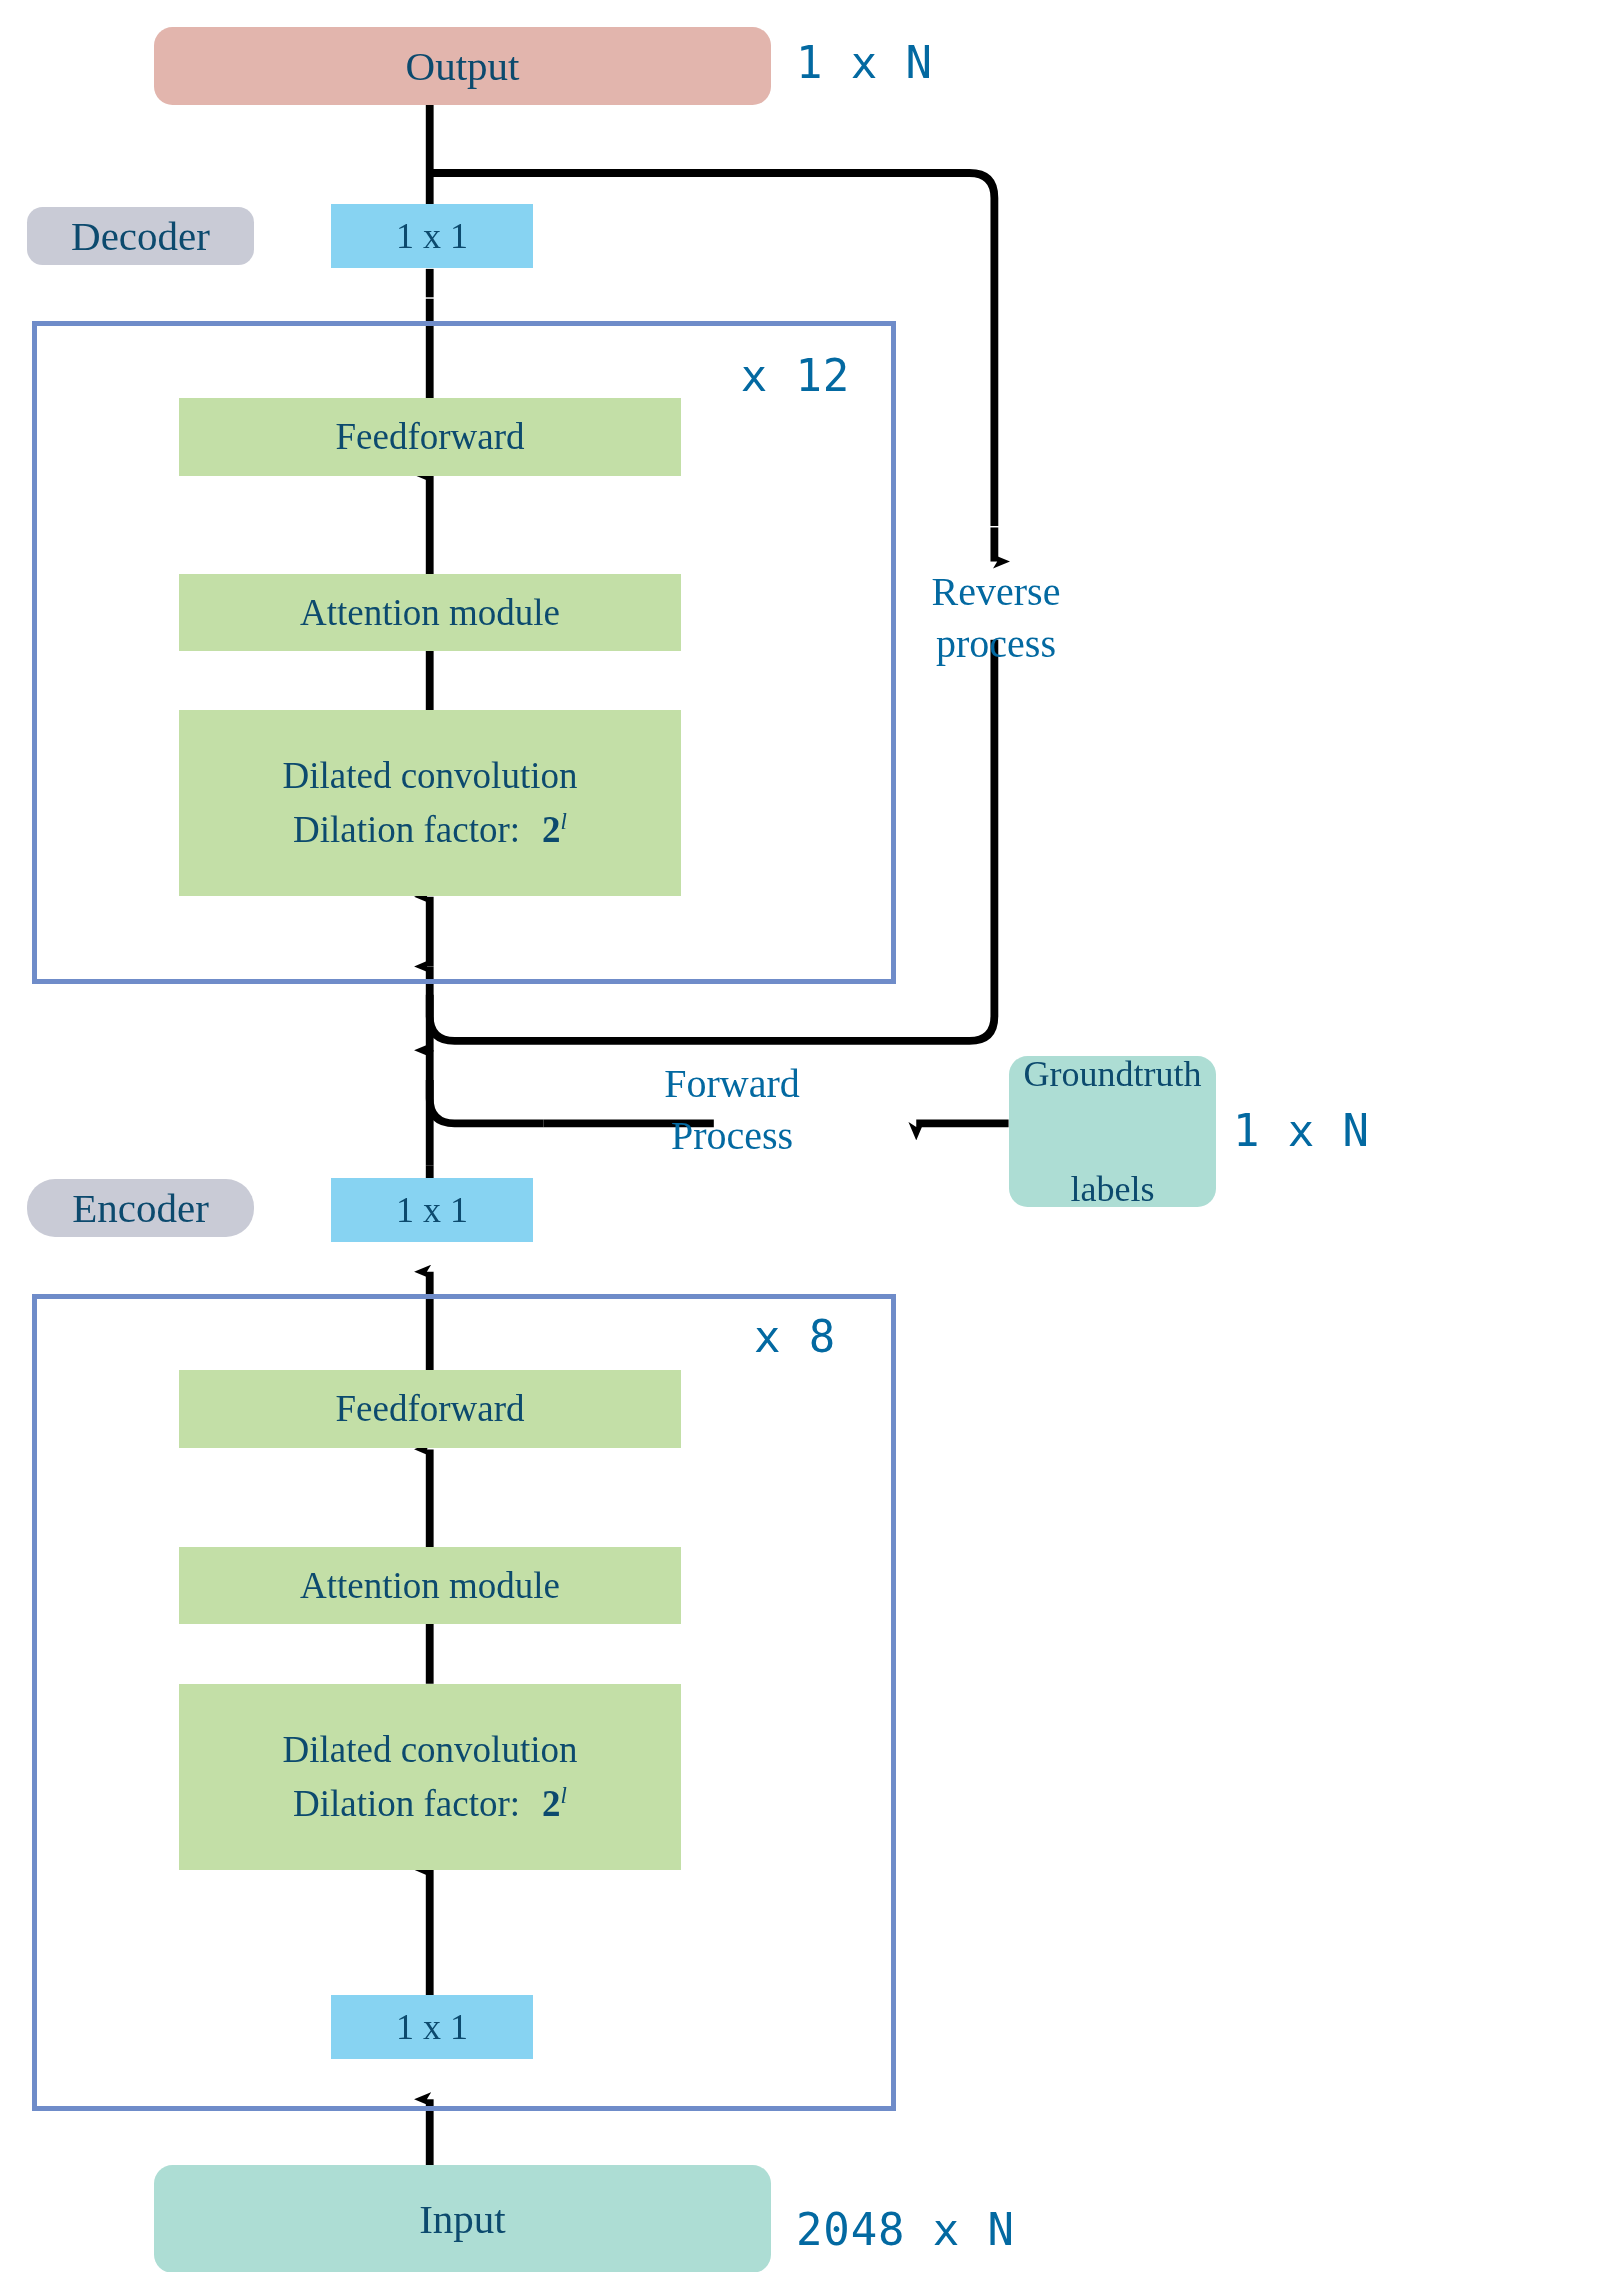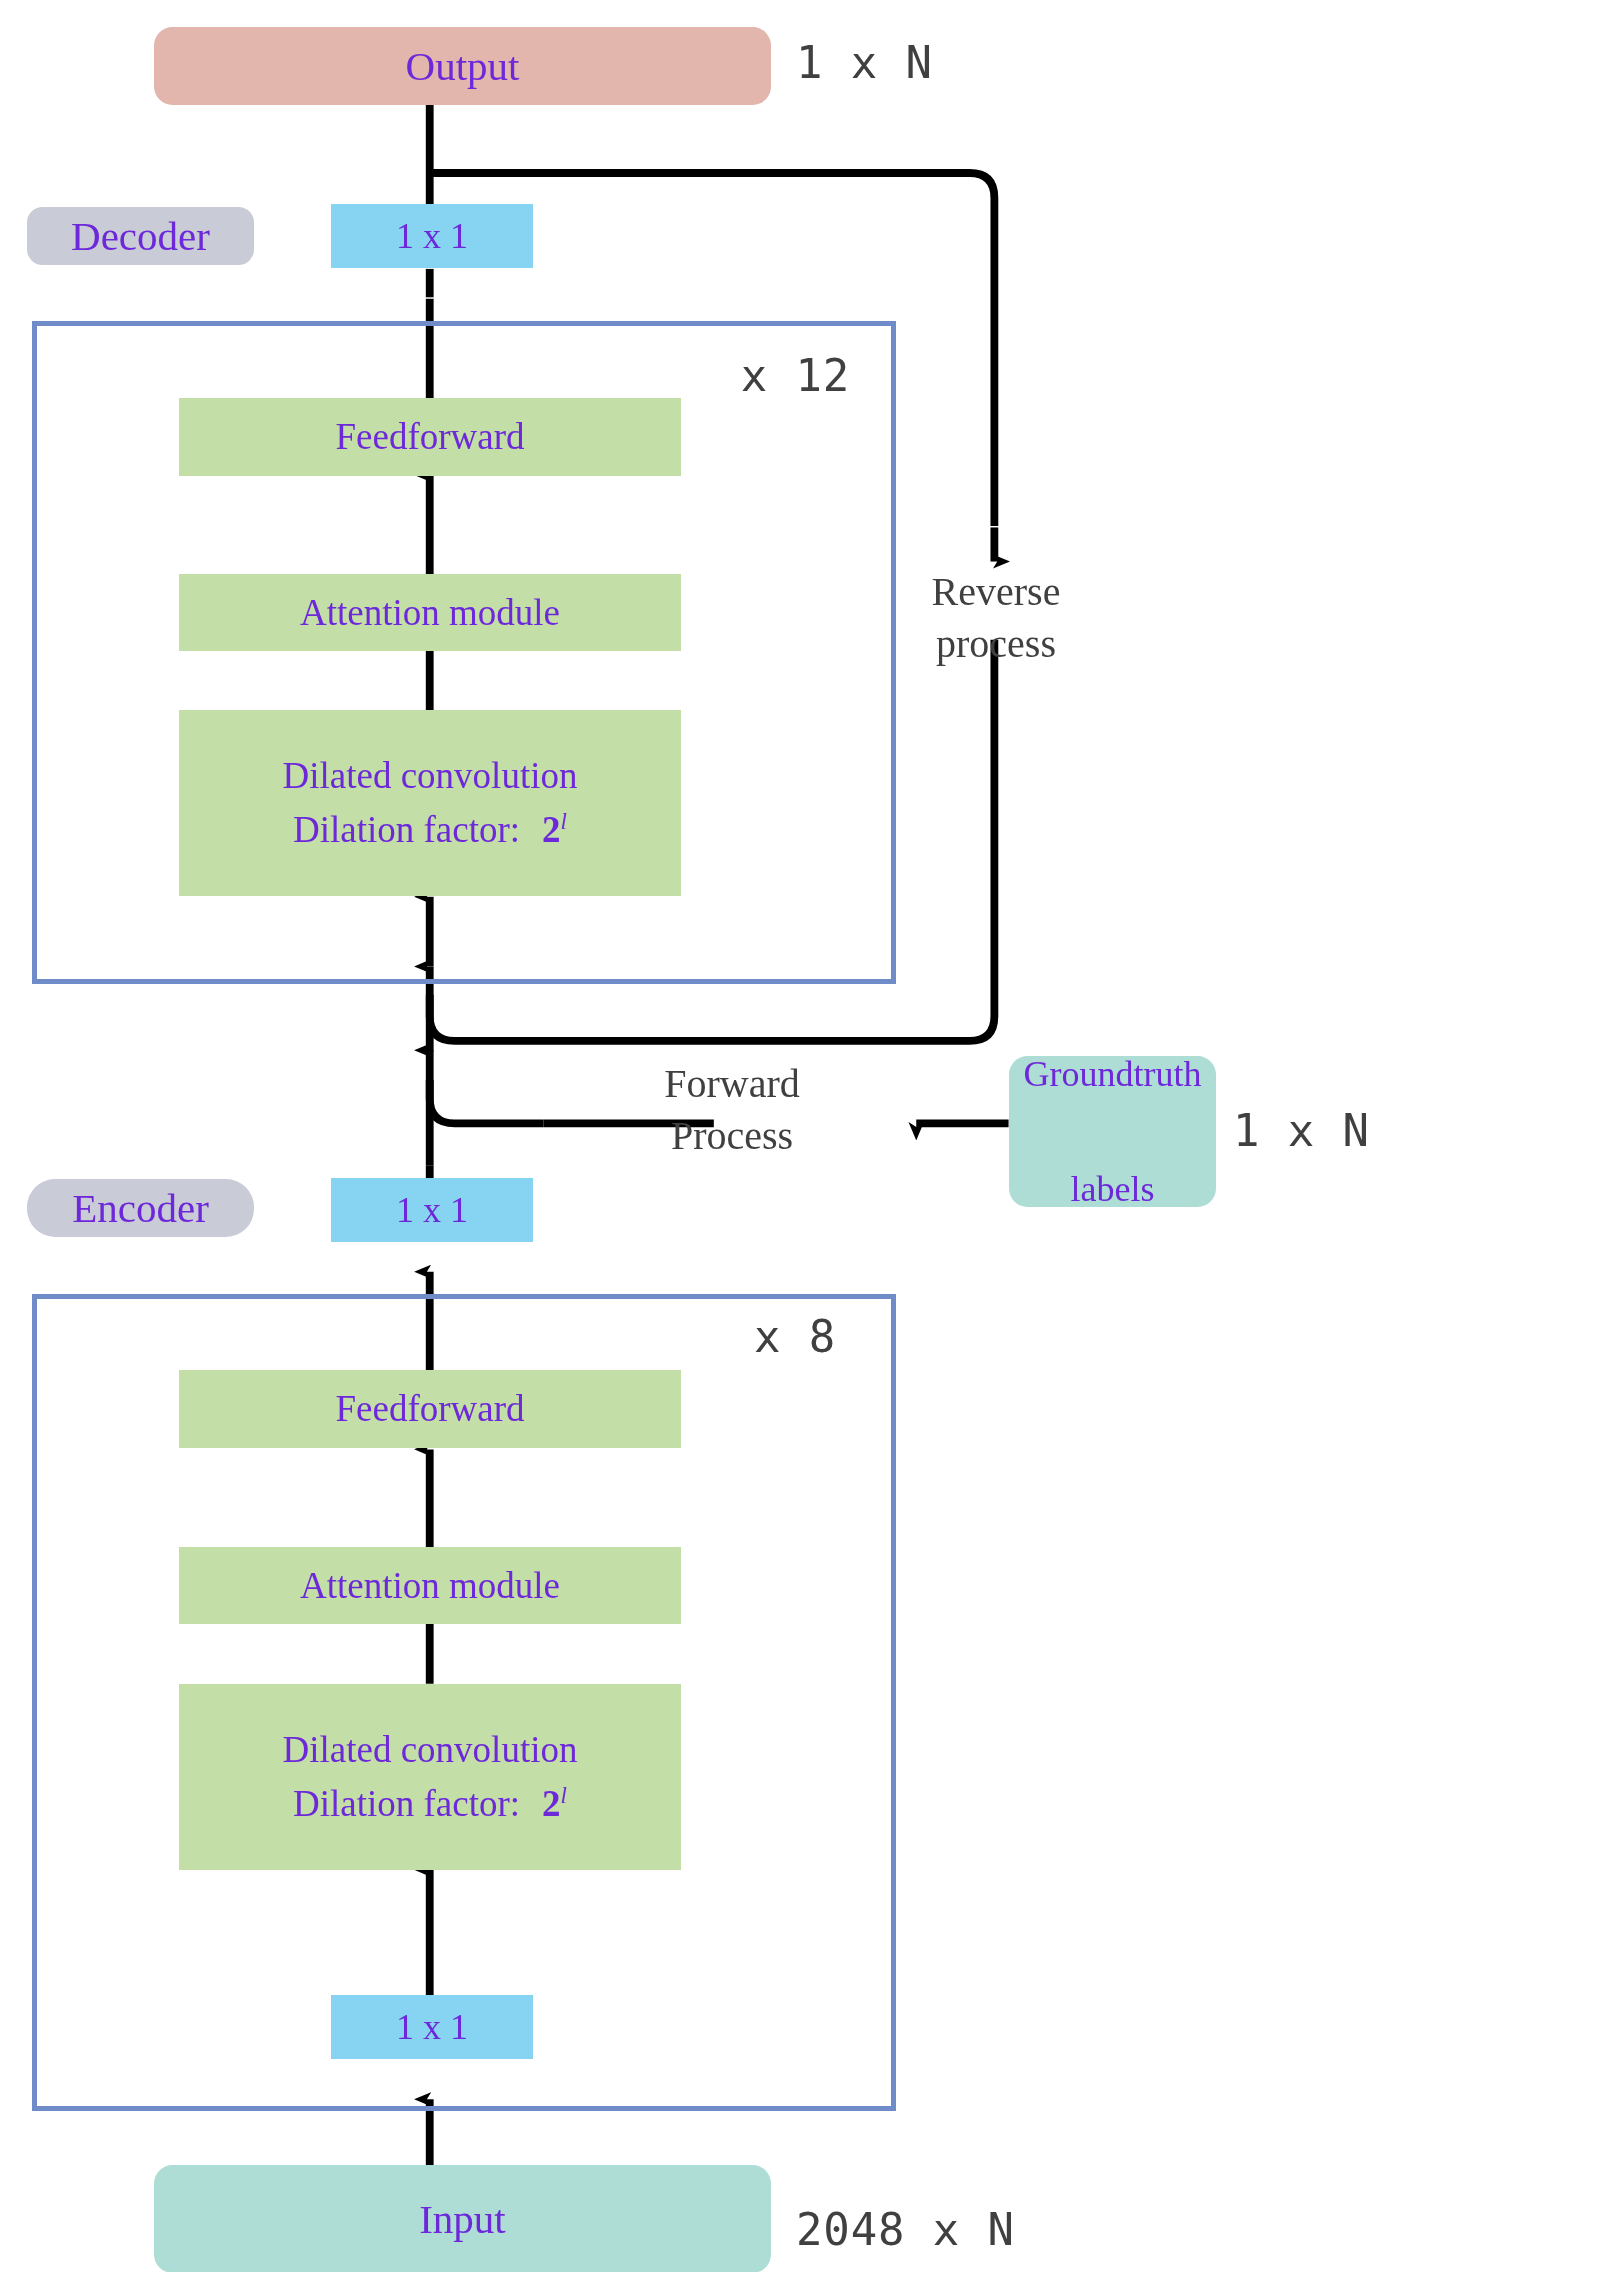--- a/index.html
+++ b/index.html
@@ -1,28 +1,28 @@
 <!DOCTYPE html>
 <html style="font-size:11.4px"><head>
 <meta charset="utf-8">
 <style>
   html,body{margin:0;padding:0;background:#fff;}
   #root{position:relative;width:1618px;height:2273px;background:#fff;overflow:hidden;
         font-family:"Liberation Serif",serif;}
   .box{position:absolute;box-sizing:border-box;display:flex;flex-direction:column;
-       align-items:center;justify-content:center;color:#6d28d9;text-align:center;line-height:1.18;}
+       align-items:center;justify-content:center;color:#0c4a6e;text-align:center;line-height:1.18;}
   .rose   {background:#E2B5AD;border-radius:18.5px;}
   .teal   {background:#ADDDD4;border-radius:18.5px;gap:48px;}
   .green  {background:#C3DFA7;}
   .blue1x1{background:#87D3F2;}
   .graylab{background:#C9CBD6;border-radius:15.6px;}
   .grpbox {position:absolute;box-sizing:border-box;border:5px solid #6F8CC9;background:transparent;}
   .mono   {font-family:"DejaVu Sans Mono",monospace;letter-spacing:.02em;}
   .serif  {font-family:"Liberation Serif",serif;}
-  .plain  {position:absolute;color:#404040;text-align:center;line-height:1.2;}
+  .plain  {position:absolute;color:#0369a1;text-align:center;line-height:1.2;}
   svg.wires{position:absolute;left:0;top:0;width:1618px;height:2273px;overflow:visible;}
   .sup{font-style:italic;font-size:.62em;vertical-align:super;font-weight:400;}
   .b2{font-weight:bold;}
 </style>
 </head>
 <body>
 
 <div id="root">
 
   <svg class="wires" viewBox="0 0 2278 3199">

